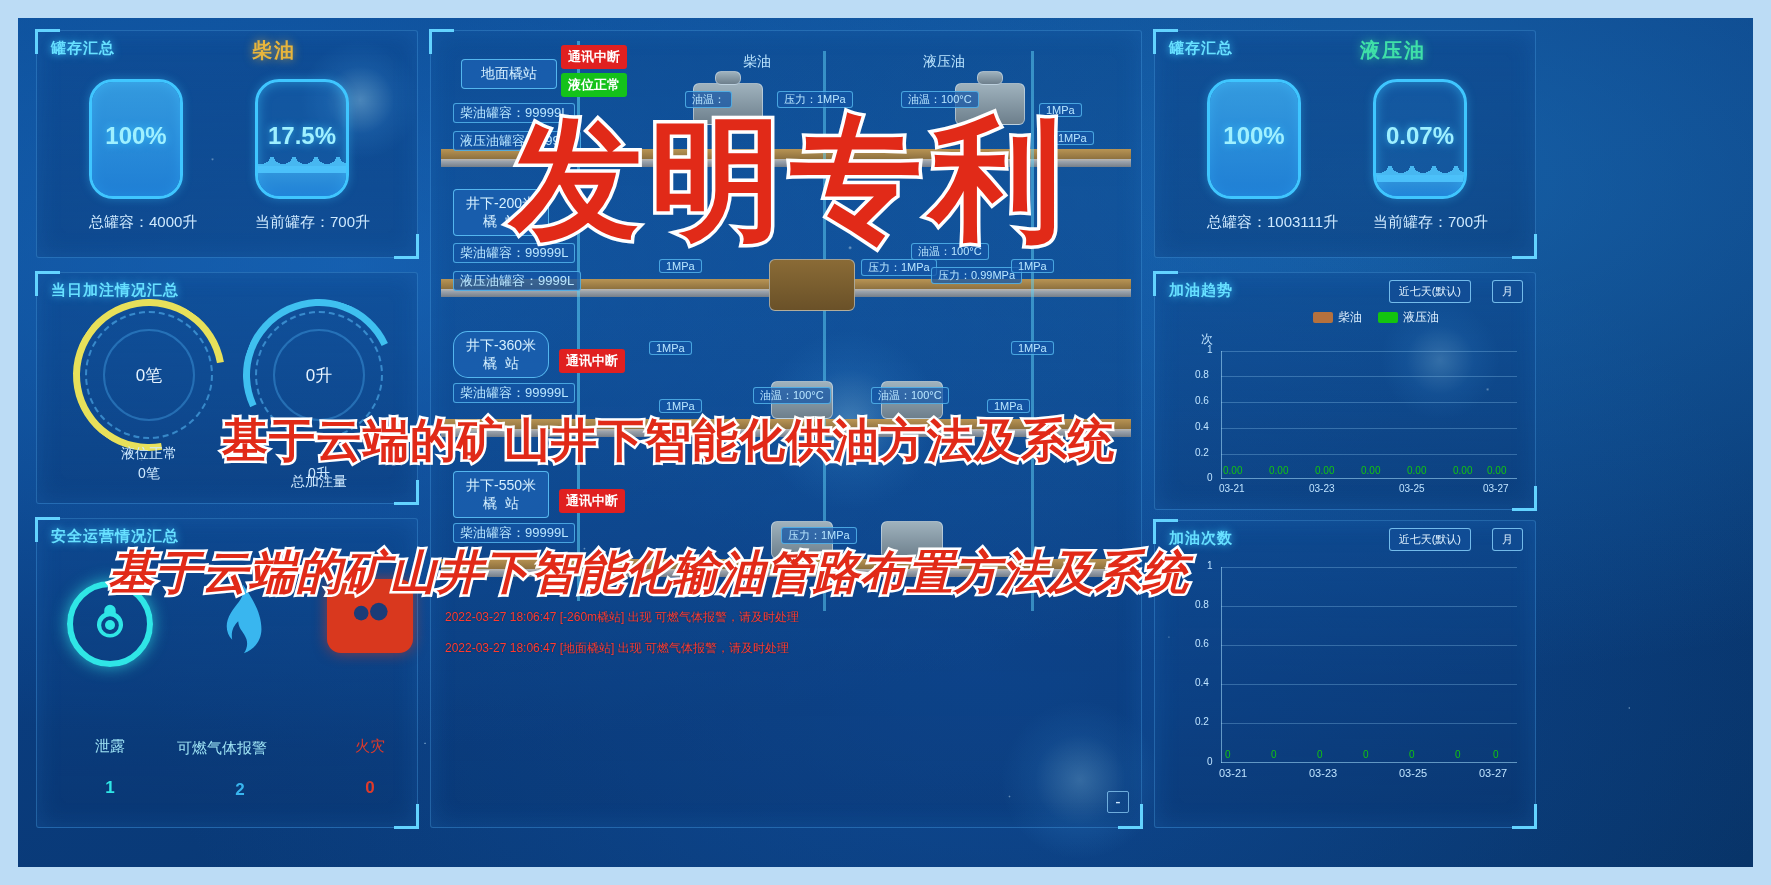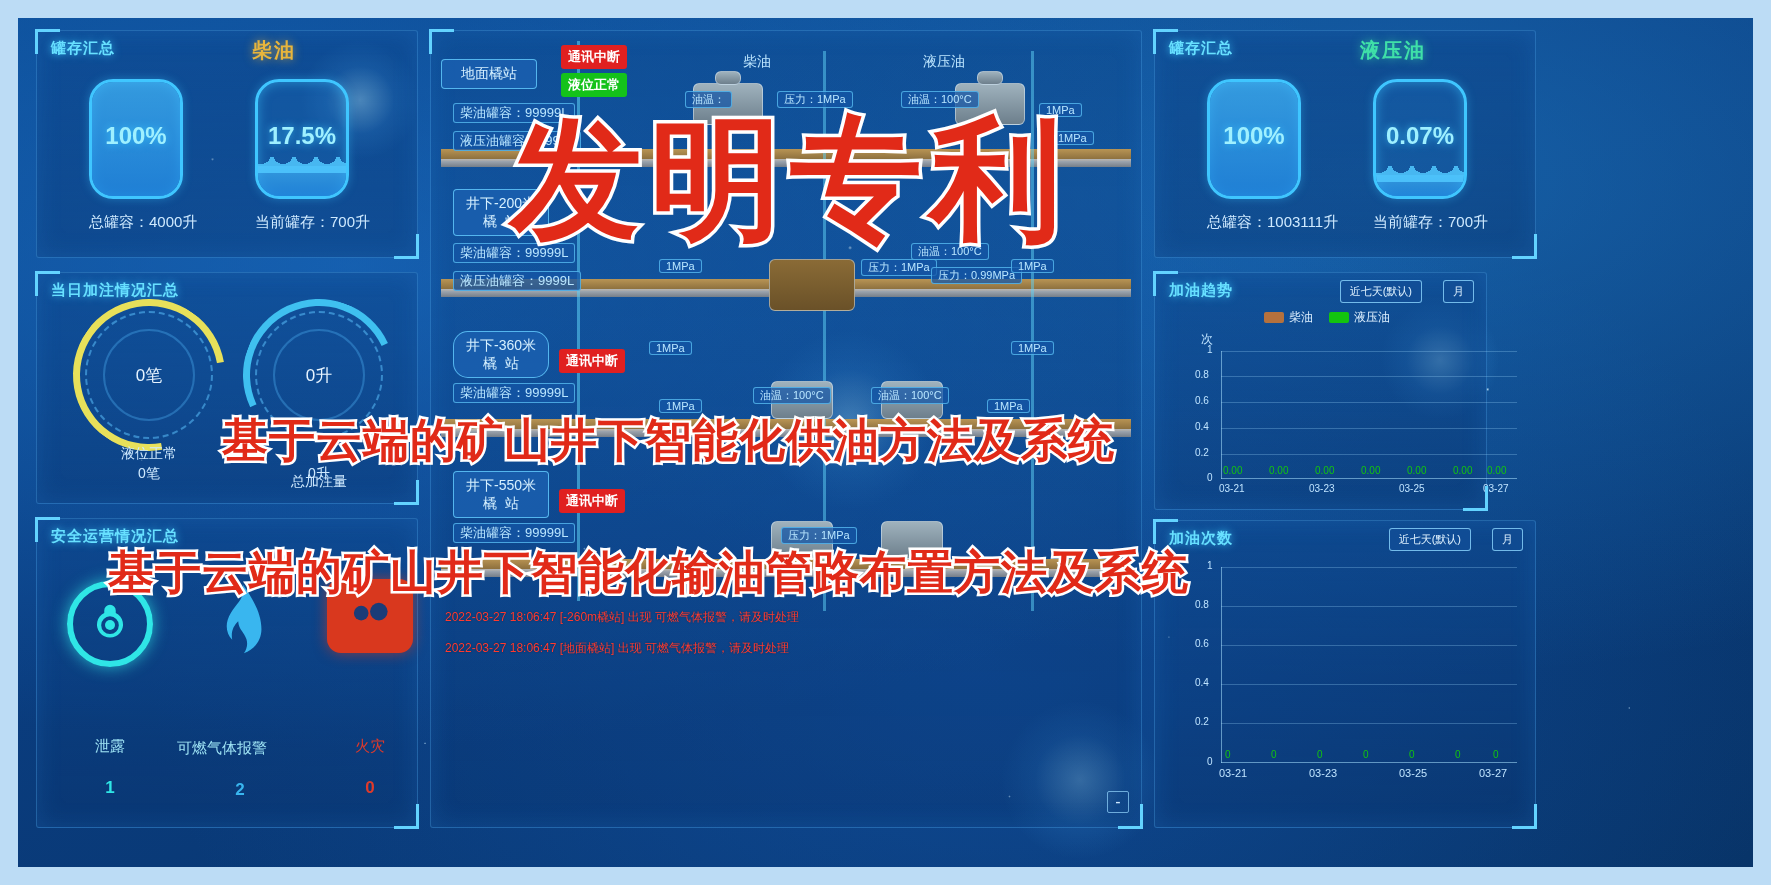--- a/index.html
+++ b/index.html
@@ -198,21 +198,21 @@
     <div class="pipe-h grey" style="left:10px;top:258px;width:690px;height:8px;"></div>
     <div class="pipe-h" style="left:10px;top:388px;width:690px;"></div>
     <div class="pipe-h grey" style="left:10px;top:398px;width:690px;height:8px;"></div>
     <div class="pipe-h" style="left:10px;top:528px;width:690px;"></div>
     <div class="pipe-h grey" style="left:10px;top:538px;width:690px;height:8px;"></div>
 
     <div class="line" style="left:146px;top:10px;width:3px;height:560px;opacity:.55;"></div>
     <div class="line" style="left:392px;top:20px;width:3px;height:560px;opacity:.5;"></div>
     <div class="line" style="left:600px;top:20px;width:3px;height:560px;opacity:.5;"></div>
 
-    <div class="stbox" style="left:10px;top:28px;width:96px;">地面橇站</div>
+    <div class="stbox" style="left:30px;top:28px;width:96px;">地面橇站</div>
     <div class="tag red" style="left:130px;top:14px;">通讯中断</div>
     <div class="tag green" style="left:130px;top:42px;">液位正常</div>
     <div class="chip" style="left:22px;top:72px;font-size:13px;">柴油罐容：99999L</div>
     <div class="chip" style="left:22px;top:100px;font-size:13px;">液压油罐容：9999L</div>
 
     <div class="stbox" style="left:22px;top:158px;width:96px;white-space:pre;">井下-200米
 橇  站</div>
     <div class="chip" style="left:22px;top:212px;font-size:13px;">柴油罐容：99999L</div>
     <div class="chip" style="left:22px;top:240px;font-size:13px;">液压油罐容：9999L</div>
 
@@ -283,21 +283,21 @@
       <div class="tank">
         <div class="fill" style="height:18%;">
           <div class="wave" style="top:-9px;"></div>
         </div>
         <div class="pct">0.07%</div>
       </div>
       <div class="tank-cap">当前罐存：700升</div>
     </div>
   </div>
 
-  <div class="panel" style="left:1154px;top:272px;width:333px;height:238px;">
+  <div class="panel" style="left:1154px;top:272px;width:382px;height:238px;">
     <div class="ptitle">加油趋势</div>
     <div class="selbtn" style="right:64px;top:7px;background:rgba(18,78,150,.85);">近七天(默认)</div>
     <div class="selbtn" style="right:12px;top:7px;">月</div>
 
     <div style="position:absolute;right:96px;top:36px;display:flex;gap:16px;">
       <div class="legend-item">
         <span class="legend-sw" style="background:#b5713d;"></span>
         <span>柴油</span>
       </div>
       <div class="legend-item">
@@ -369,16 +369,16 @@
 
       <div class="tick" style="left:-2px;top:200px;font-size:11px;">03-21</div>
       <div class="tick" style="left:88px;top:200px;font-size:11px;">03-23</div>
       <div class="tick" style="left:178px;top:200px;font-size:11px;">03-25</div>
       <div class="tick" style="left:258px;top:200px;font-size:11px;">03-27</div>
     </div>
   </div>
 
   <div class="wm big" style="left:510px;top:92px;">发明专利</div>
   <div class="wm mid" style="left:222px;top:410px;">基于云端的矿山井下智能化供油方法及系统</div>
-  <div class="wm mid" style="left:108px;top:542px;">基于云端的矿山井下智能化输油管路布置方法及系统</div>
+  <div class="wm mid" style="left:108px;top:542px;font-style:italic;">基于云端的矿山井下智能化输油管路布置方法及系统</div>
 
   <div id="frame-border"></div>
 </div>
 
 </body></html>

